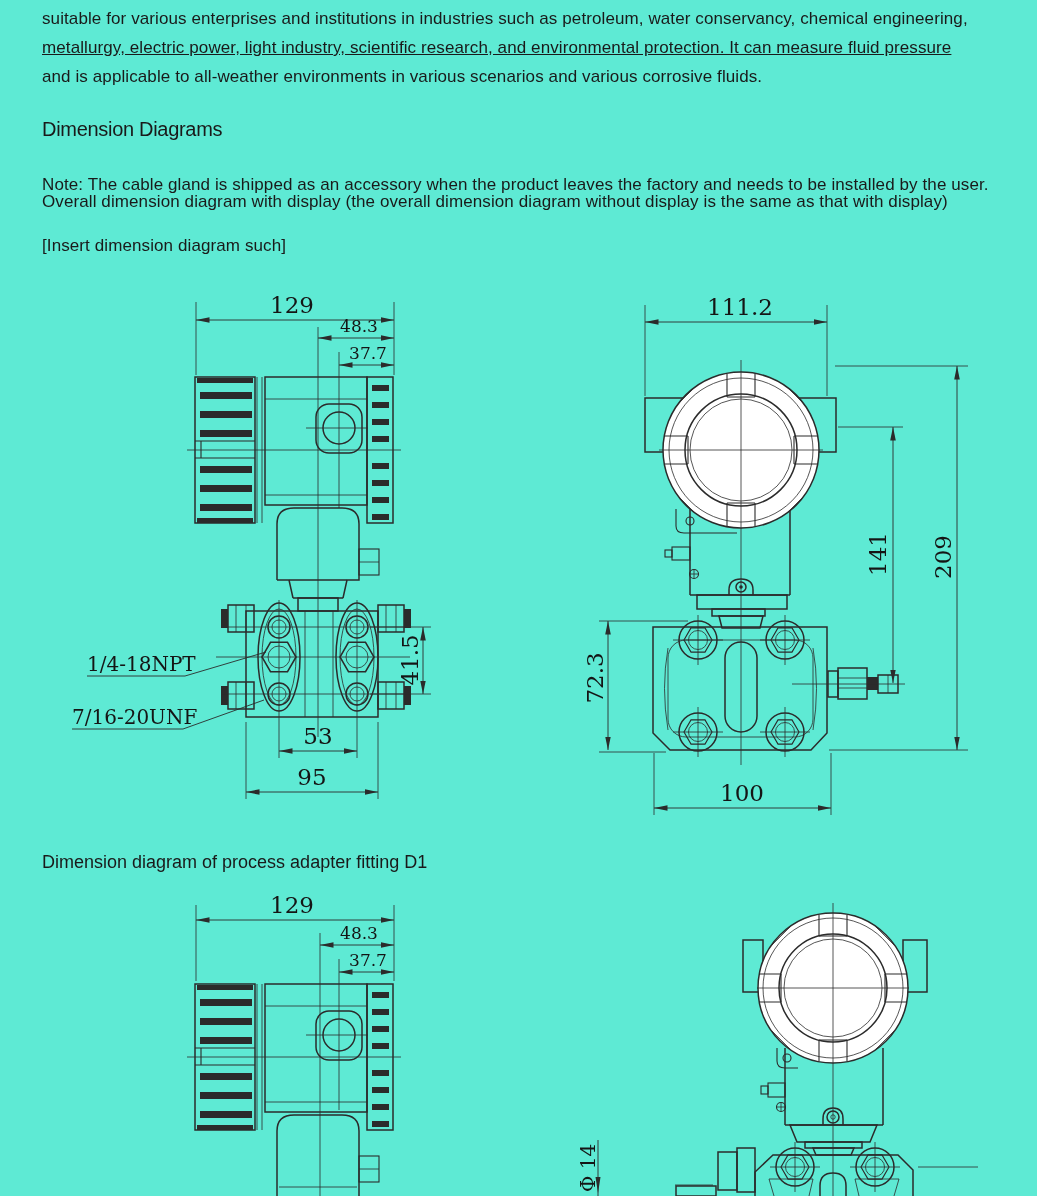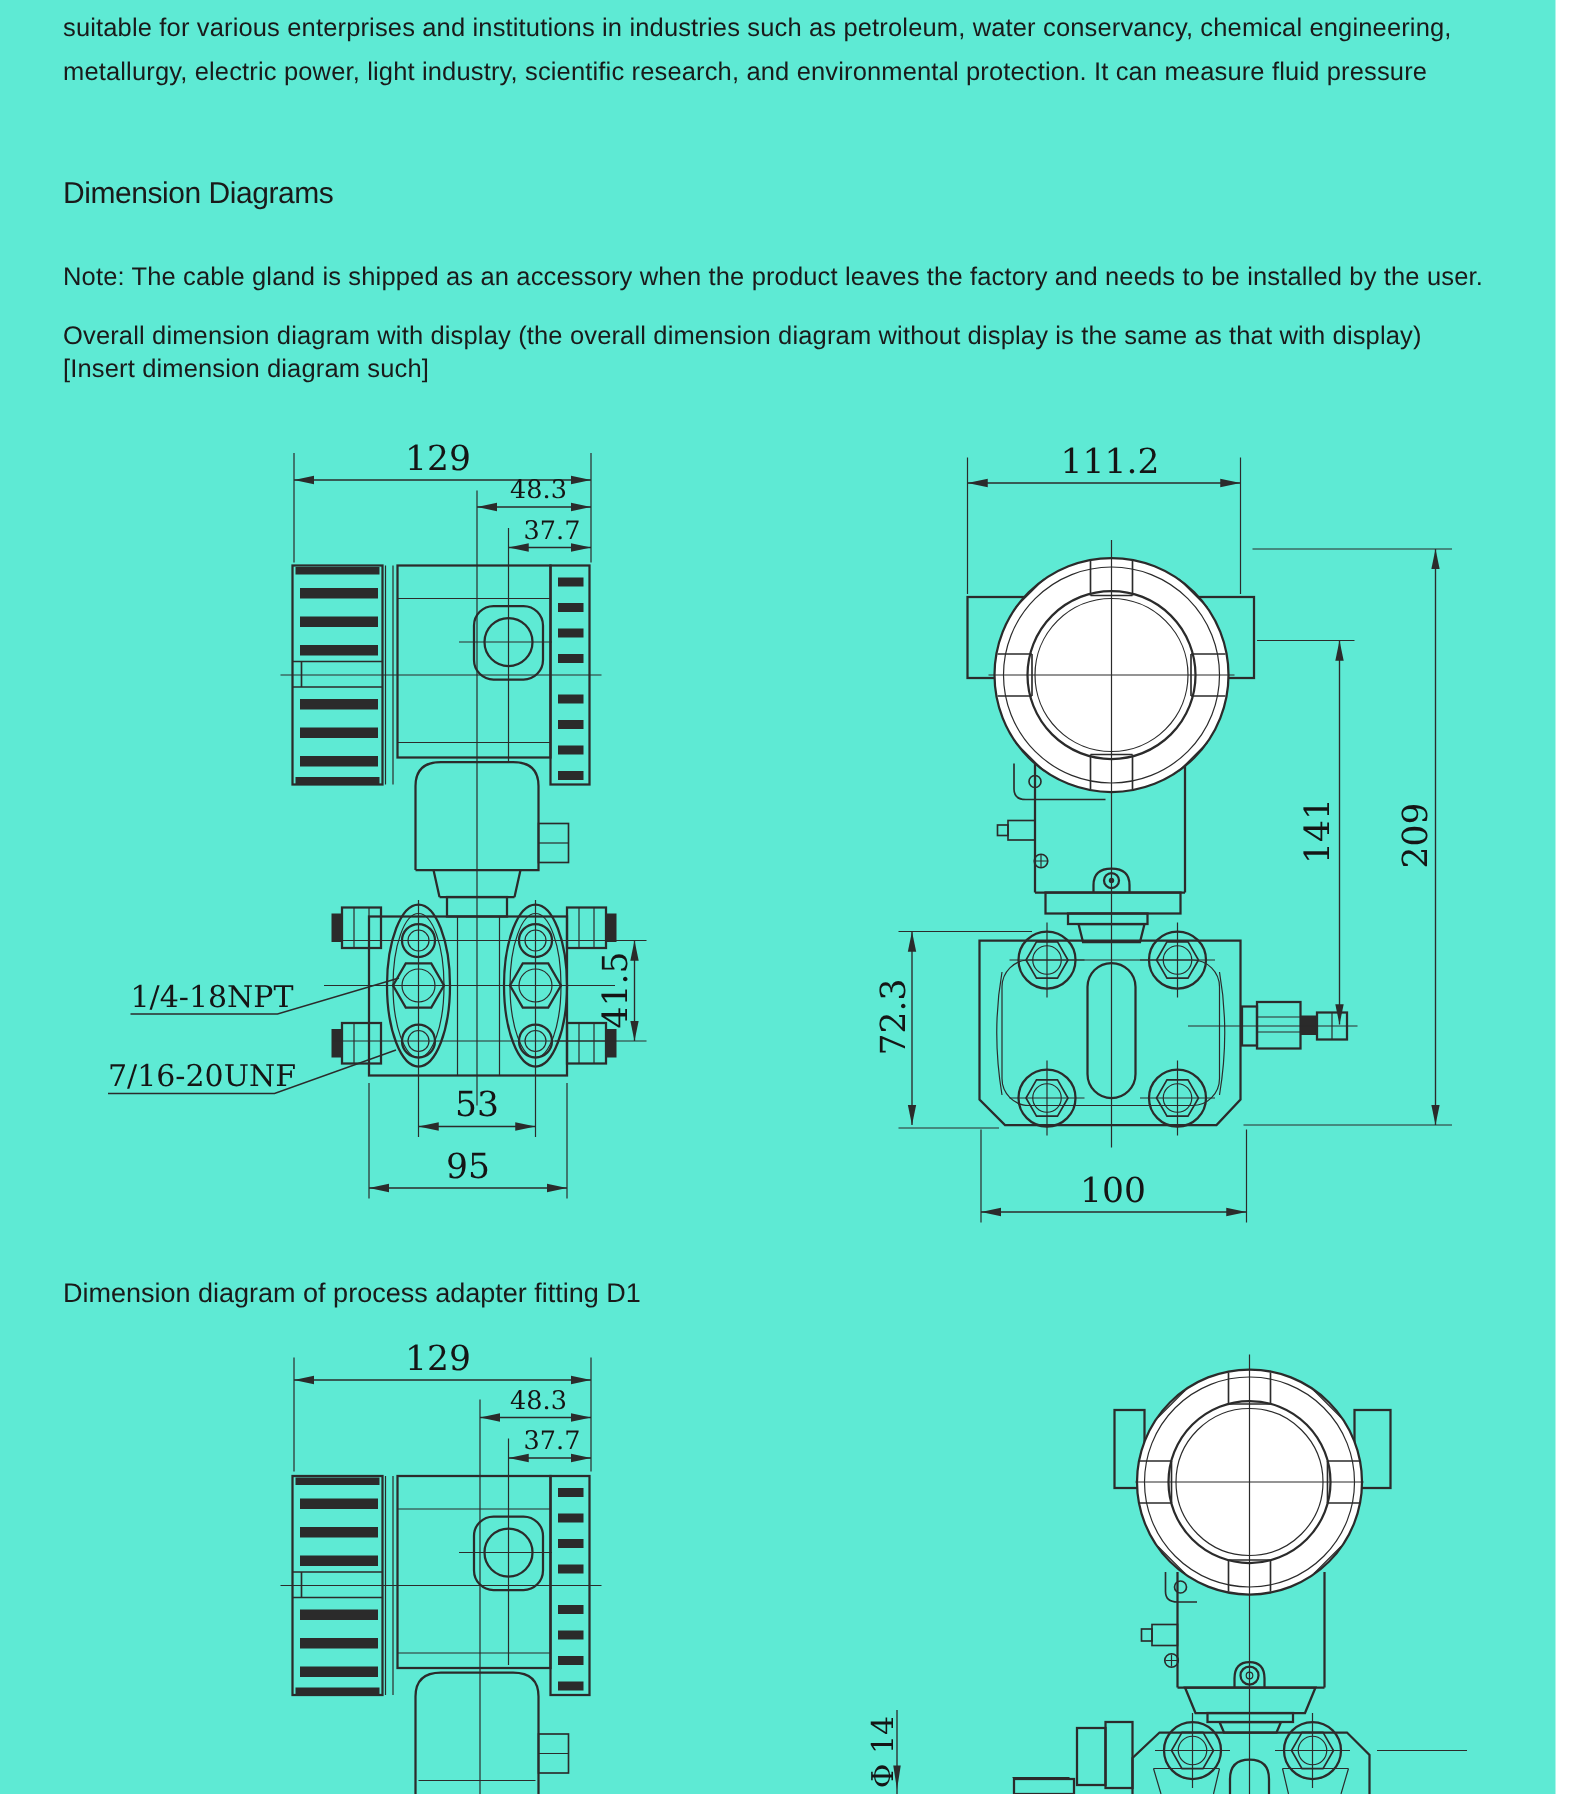--- a/index.html
+++ b/index.html
@@ -22,26 +22,27 @@
   .d23{font-size:23px;}
   .d18{font-size:17px;}
   .d20{font-size:20px;}
 </style>
 </head>
 <body>
 
 <div class="page">
 
   <div class="tx pline" style="left:42px;top:4px;">suitable for various enterprises and institutions in industries such as petroleum, water conservancy, chemical engineering,</div>
-  <div class="tx pline" style="left:42px;top:33px;">metallurgy, electric power, light industry, scientific research, and environmental protection. It can measure fluid pressure</div>
+  <div class="tx pline" style="left:42px;top:33px;text-decoration:underline;">metallurgy, electric power, light industry, scientific research, and environmental protection. It can measure fluid pressure</div>
+  <div class="tx pline" style="left:42px;top:62px;">and is applicable to all-weather environments in various scenarios and various corrosive fluids.</div>
 
   <div class="tx heading" style="left:42px;top:118px;">Dimension Diagrams</div>
 
   <div class="tx nline" style="left:42px;top:170px;">Note: The cable gland is shipped as an accessory when the product leaves the factory and needs to be installed by the user.</div>
-  <div class="tx nline" style="left:42px;top:209px;text-align:right;">Overall dimension diagram with display (the overall dimension diagram without display is the same as that with display)</div>
+  <div class="tx nline" style="left:42px;top:187px;text-align:right;">Overall dimension diagram with display (the overall dimension diagram without display is the same as that with display)</div>
   <div class="tx nline" style="left:42px;top:231px;">[Insert dimension diagram such]</div>
 
   <svg class="fig" style="left:40px;top:280px;" width="430" height="550" viewBox="40 280 430 550">
     <defs>
       <marker id="ar1" viewBox="0 0 14 8" refX="13.5" refY="4" markerWidth="14" markerHeight="8" orient="auto-start-reverse" markerUnits="userSpaceOnUse">
         <path d="M13.5,4 L0,1.2 L0,6.8 Z" fill="#2b2b2b"></path>
       </marker>
     </defs>
 
     <g>

